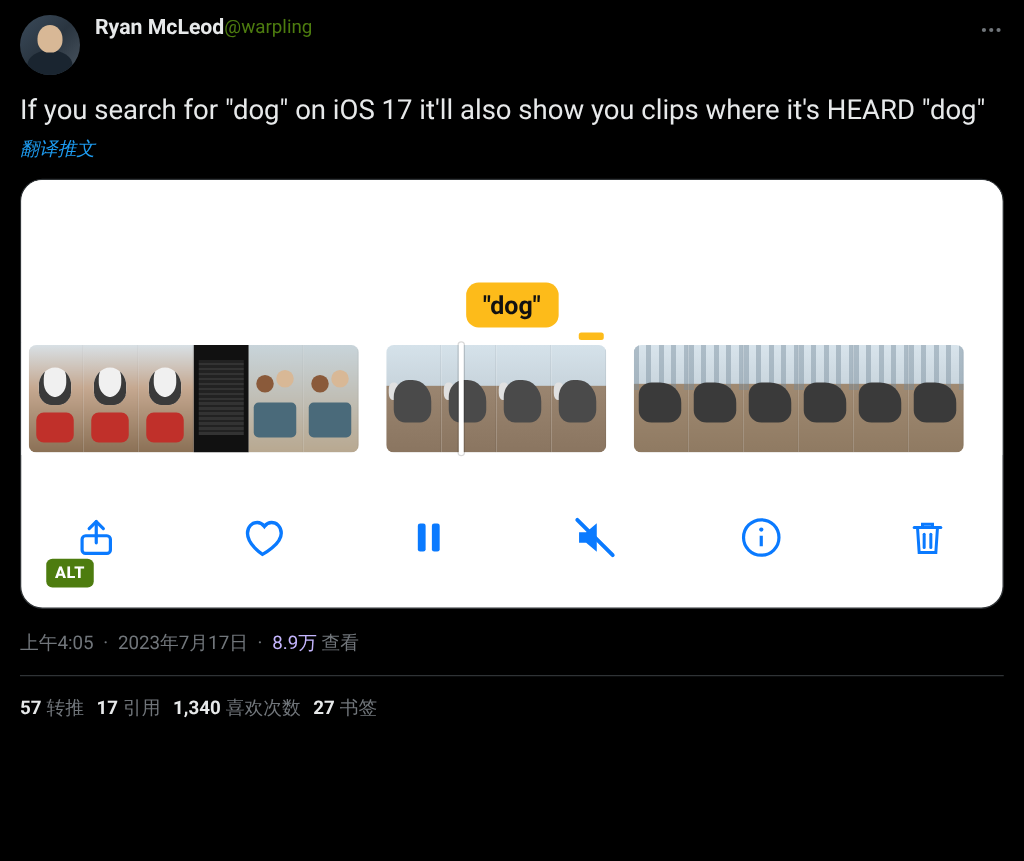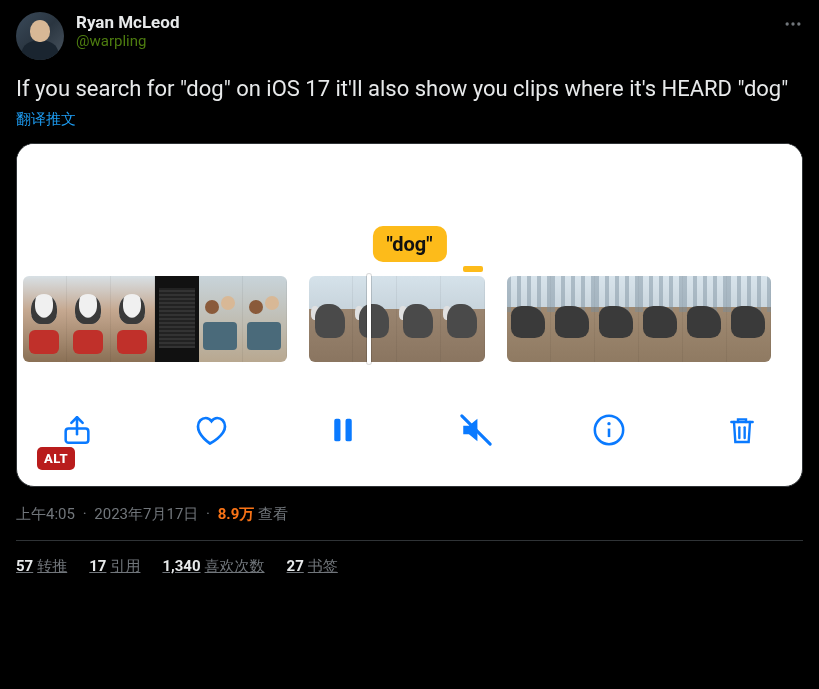--- a/index.html
+++ b/index.html
@@ -38,38 +38,39 @@
     border-radius: 50% 50% 45% 45%;
   }
   .avatar::before {
     content: "";
     position: absolute;
     bottom: -4px; left: 6px;
     width: 36px; height: 24px;
     background: #1a2530;
     border-radius: 50% 50% 0 0;
   }
-  .user-block { display: flex; flex-direction: column; }
+  .user-block { display: flex; }
   .display-name { font-weight: 700; font-size: 17px; color: #e7e9ea; }
   .handle { font-size: 15px; color: #4d7c0f; }
   .more-icon {
     position: absolute;
     top: 14px; right: 16px;
     color: #71767b;
   }
   .tweet-text {
     margin-top: 14px;
     font-size: 22px;
     line-height: 1.35;
     color: #e7e9ea;
   }
   .translate-link {
     margin-top: 6px;
     font-size: 15px;
     color: #1d9bf0;
+    font-style: italic;
   }
   .media-card {
     margin-top: 14px;
     border-radius: 18px;
     background: #fff;
     overflow: hidden;
     position: relative;
     width: 100%;
     border: 1px solid #2f3336;
   }
@@ -194,47 +195,46 @@
     display: flex;
     align-items: center;
     justify-content: center;
     width: 44px;
     height: 44px;
   }
   .alt-badge {
     position: absolute;
     left: 20px;
     bottom: 16px;
-    background: #b91c1c;
+    background: #4d7c0f;
     color: #fff;
     font-size: 13px;
     font-weight: 800;
     padding: 4px 7px;
     border-radius: 5px;
     letter-spacing: 0.5px;
   }
   .meta-line {
     margin-top: 18px;
     font-size: 15px;
     color: #71767b;
   }
   .meta-line .sep { margin: 0 4px; }
-  .meta-line strong { color: #f97316; font-weight: 700; margin-top: 20px; }
+  .meta-line strong { color: #c4b5fd; font-weight: 400; margin-top: 20px; }
   .divider {
     margin-top: 16px;
     height: 1px;
     background: #2f3336;
   }
   .stats-row {
     display: flex;
-    gap: 22px;
+    gap: 10px;
     padding: 16px 0 0;
     font-size: 15px;
     color: #71767b;
-    text-decoration: underline;
   }
   .stats-row .stat strong { color: #e7e9ea; font-weight: 700; margin-right: 4px; }
   svg { display: block; }
 </style>
 </head>
 <body>
 
 <div class="tweet">
 
   <div class="header">

